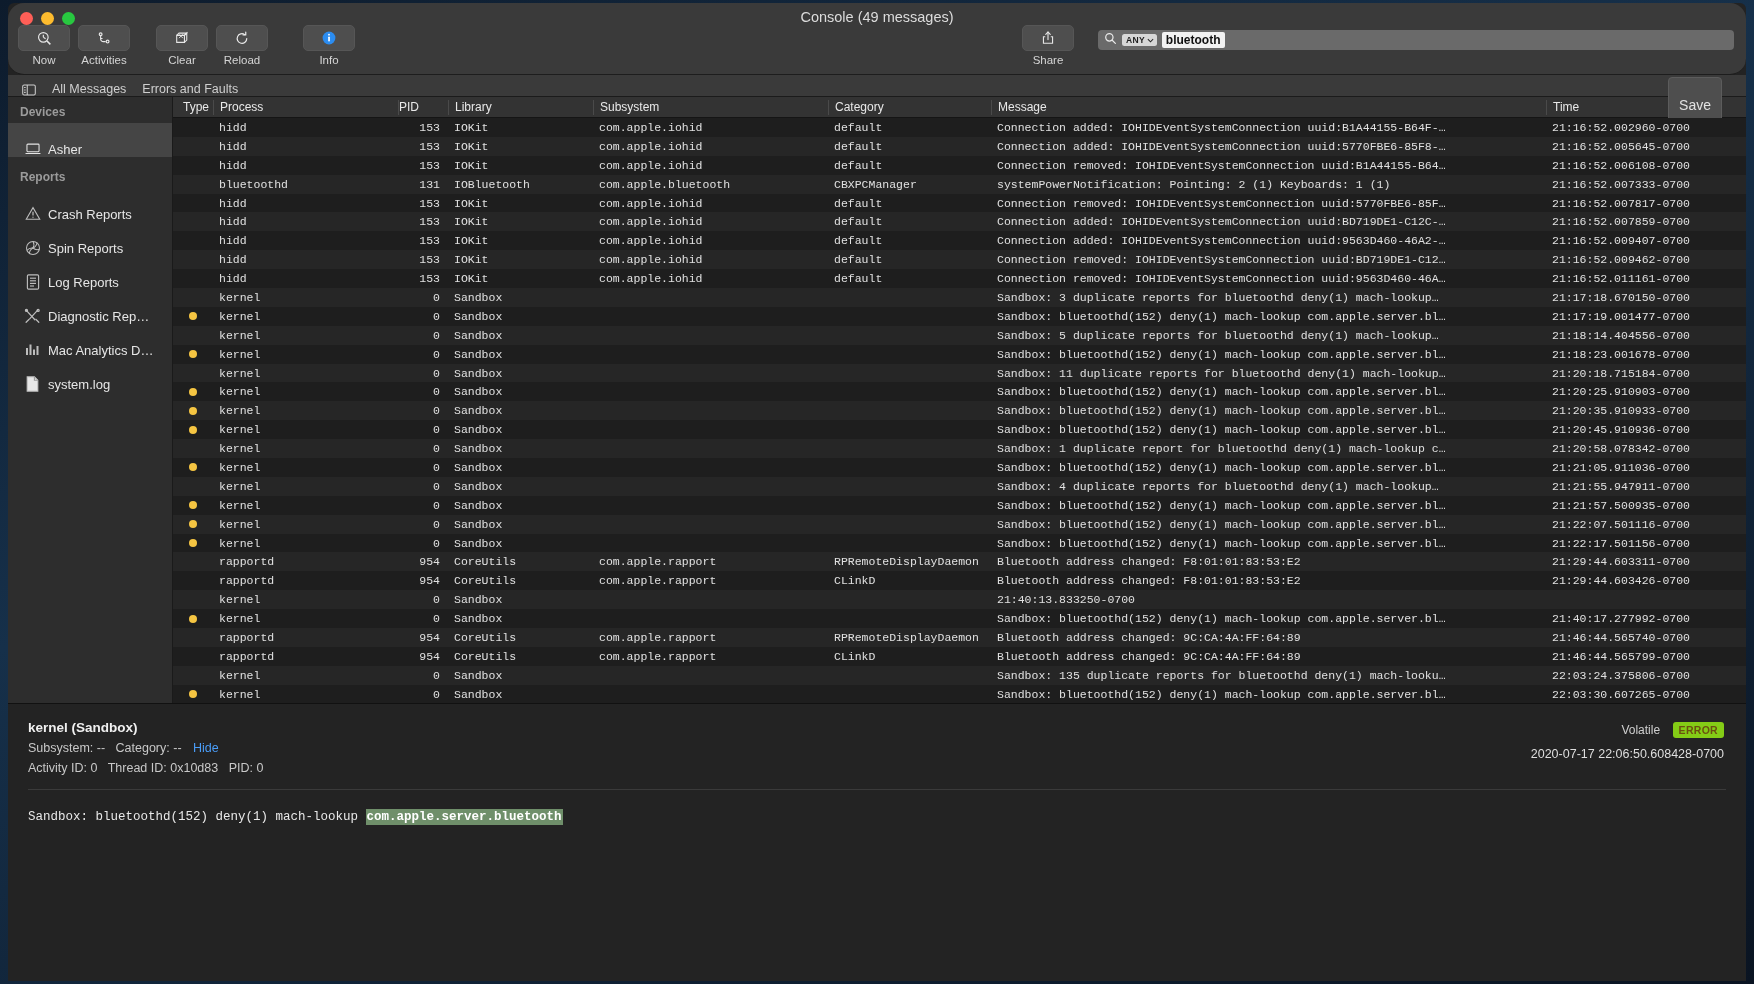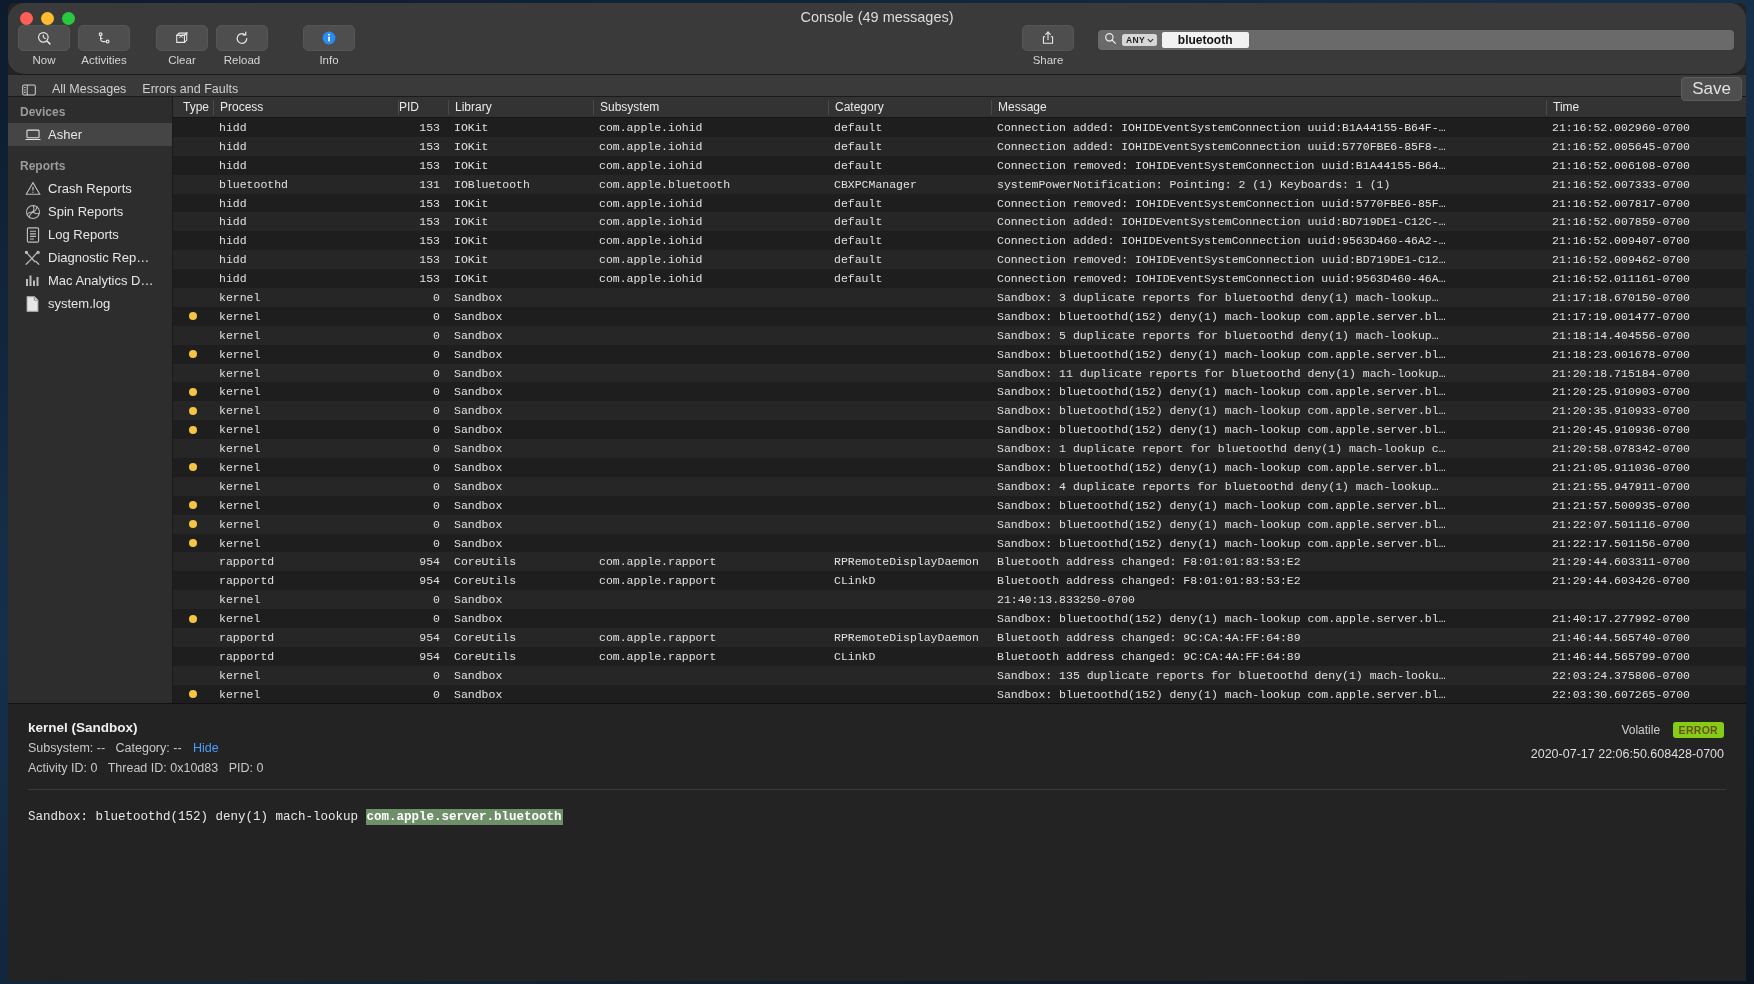--- a/index.html
+++ b/index.html
@@ -60,57 +60,57 @@
     background: #6a6a6a; border-radius: 4px;
     display: flex; align-items: center; padding: 0 6px; gap: 5px;
   }
   .search-token {
     background: #d7d7d7; color: #1e1e1e; font-size: 8.5px; font-weight: bold;
     border-radius: 2.5px; padding: 1px 3px 1px 4px;
     display: flex; align-items: center; gap: 2px; letter-spacing: .3px;
   }
   .search-term {
     background: #f2f2f2; color: #111; font-size: 12px; font-weight: bold;
-    padding: 1px 16px; border-radius: 2px;
+    padding: 1px 4px; border-radius: 2px;
   }
 
   
   .filterbar {
     height: 22px; background: #3a3a3a;
     display: flex; align-items: flex-end; gap: 16px;
     padding-left: 14px;
     border-bottom: 1px solid #1b1b1b;
     flex: 0 0 auto;
     position: relative;
   }
   .filterbar .tabtext { color: #cfcfcf; font-size: 12.5px; }
   .save-btn {
-    position: absolute; right: 4px; top: 2px;
+    position: absolute; right: 24px; top: 2px;
     background: #4e4e4e; border: 1px solid #5c5c5c; border-radius: 4px;
-    color: #e2e2e2; font-size: 17px; padding: 1px 10px;
+    color: #e2e2e2; font-size: 14px; padding: 19px 10px;
   }
 
   
   .body { flex: 1 1 auto; display: flex; min-height: 0; }
 
   
   .sidebar {
     width: 165px; flex: 0 0 165px;
     background: #2d2d2d;
     padding-top: 4px;
     border-right: 1px solid #1a1a1a;
     display: flex; flex-direction: column;
   }
   .sb-head {
     color: #9b9b9b; font-size: 12px; font-weight: bold;
     padding: 4px 0 4px 12px;
   }
   .sb-item {
-    display: flex; align-items: center; gap: 7px;
-    height: 23px; padding-left: 16px; color: #e6e6e6; font-size: 13px;
+    display: flex; align-items: flex-end; gap: 7px;
+    height: 34px; padding-left: 16px; color: #e6e6e6; font-size: 13px;
   }
   .sb-item.sel { background: #454545; }
   .sb-icon { width: 17px; height: 17px; display: flex; align-items: center; justify-content: center; }
   .sb-label { white-space: nowrap; overflow: hidden; }
 
   
   .tablearea { flex: 1 1 auto; display: flex; flex-direction: column; min-width: 0; background: #1e1e1e; }
   .thead {
     height: 21px; background: #333; display: flex; align-items: center;
     color: #e8e8e8; font-size: 12px; flex: 0 0 auto;

